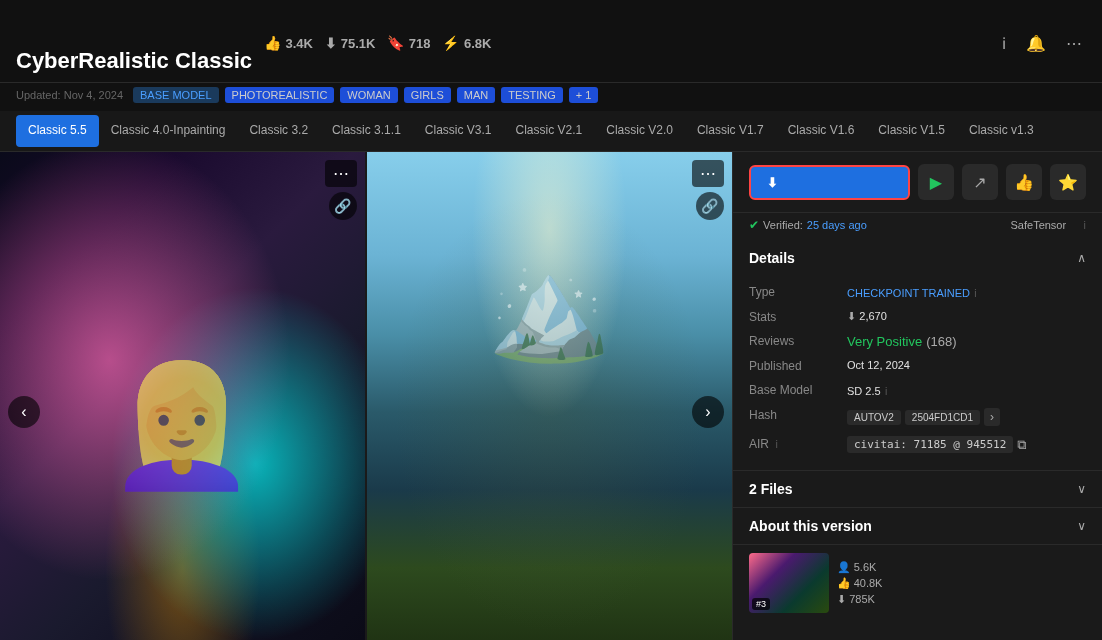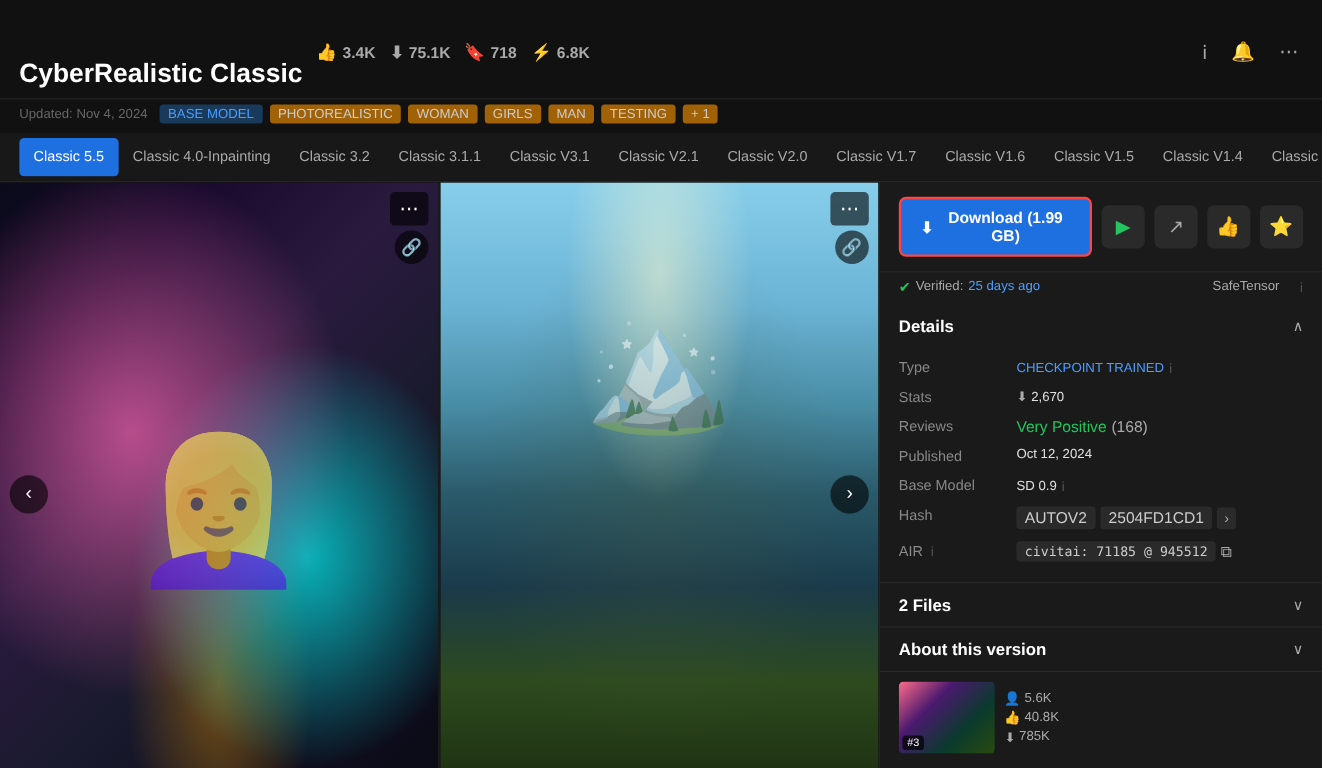--- a/index.html
+++ b/index.html
@@ -62,21 +62,21 @@
     
     .tags-bar {
       background: #111;
       padding: 4px 16px 8px;
       display: flex;
       align-items: center;
       gap: 6px;
     }
     .updated-text { color: #666; font-size: 11px; margin-right: 4px; }
     .tag {
-      background: #a16207;
+      background: #1d4ed8;
       color: #ccc;
       border-radius: 3px;
       padding: 2px 7px;
       font-size: 11px;
       font-weight: 500;
     }
     .tag.blue { background: #1a3a5c; color: #4a9eff; }
 
     
     .tabs-bar {
@@ -354,21 +354,21 @@
 
     .hash-value {
       display: flex;
       align-items: center;
       gap: 4px;
     }
     .hash-tag {
       background: #2a2a2a;
       border-radius: 3px;
       padding: 2px 7px;
-      font-size: 13px;
+      font-size: 10px;
       color: #ccc;
     }
     .hash-arrow {
       background: #2a2a2a;
       border: none;
       color: #aaa;
       border-radius: 3px;
       padding: 2px 6px;
       cursor: pointer;
       font-size: 12px;
@@ -495,21 +495,20 @@
   <div class="tab active">Classic 5.5</div>
   <div class="tab">Classic 4.0-Inpainting</div>
   <div class="tab">Classic 3.2</div>
   <div class="tab">Classic 3.1.1</div>
   <div class="tab">Classic V3.1</div>
   <div class="tab">Classic V2.1</div>
   <div class="tab">Classic V2.0</div>
   <div class="tab">Classic V1.7</div>
   <div class="tab">Classic V1.6</div>
   <div class="tab">Classic V1.5</div>
-  <div class="tab">Classic V1.4</div>
   <div class="tab">Classic v1.3</div>
 
 </div>
 
 <div class="main-content">
 
   <div class="gallery">
 
     <div class="gallery-item img-girl">
       <button class="gallery-menu-btn">⋯</button>
@@ -543,21 +542,20 @@
       <button class="gallery-info-btn">ℹ</button>
     </div>
 
   </div>
 
   <div class="details-panel">
 
     <div class="action-row">
       <button class="download-btn">
         <span>⬇</span>
-        <span>Download (1.99 GB)</span>
       </button>
       <button class="action-icon-btn green">▶</button>
       <button class="action-icon-btn">↗</button>
       <button class="action-icon-btn">👍</button>
       <button class="action-icon-btn">⭐</button>
     </div>
 
     <div class="verified-row">
       <span class="verified-dot">✔</span>
       <span>Verified:</span>
@@ -594,21 +592,21 @@
             <span class="reviews-count">(168)</span>
           </div>
         </div>
         <div class="detail-row">
           <span class="detail-label">Published</span>
           <span class="detail-value">Oct 12, 2024</span>
         </div>
         <div class="detail-row">
           <span class="detail-label">Base Model</span>
           <div style="display:flex;align-items:center;gap:4px;">
-            <span class="detail-value">SD 0.9</span>
+            <span class="detail-value">SD 2.5</span>
             <span class="info-icon">ℹ</span>
           </div>
         </div>
         <div class="detail-row">
           <span class="detail-label">Hash</span>
           <div class="hash-value">
             <span class="hash-tag">AUTOV2</span>
             <span class="hash-tag">2504FD1CD1</span>
             <button class="hash-arrow">›</button>
           </div>

